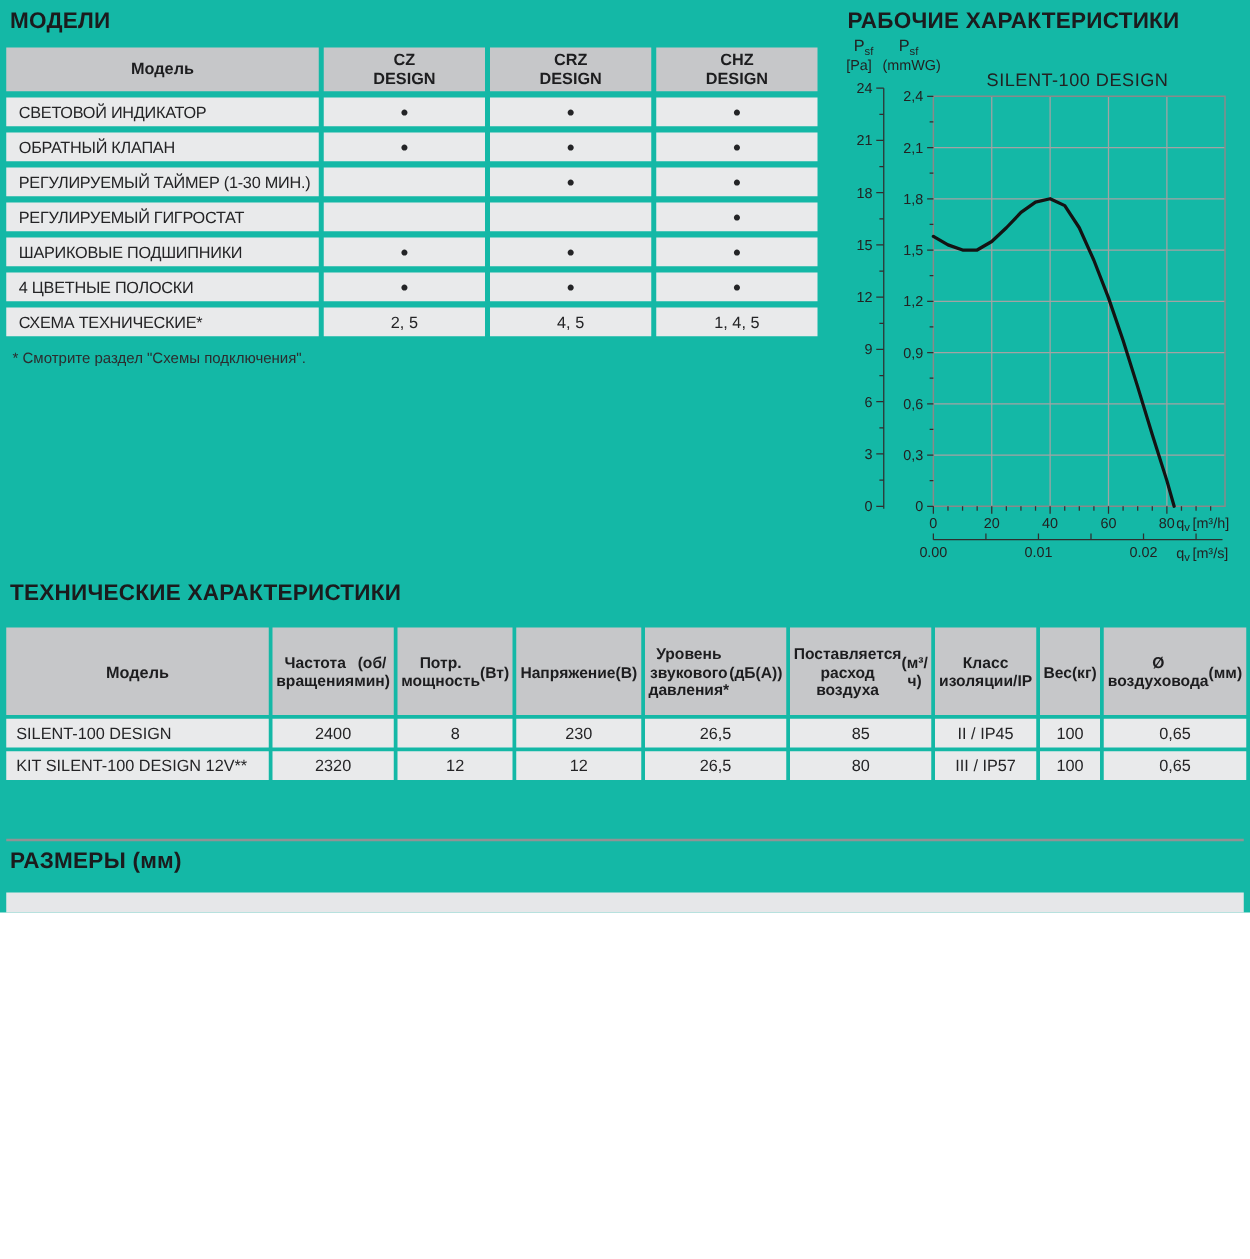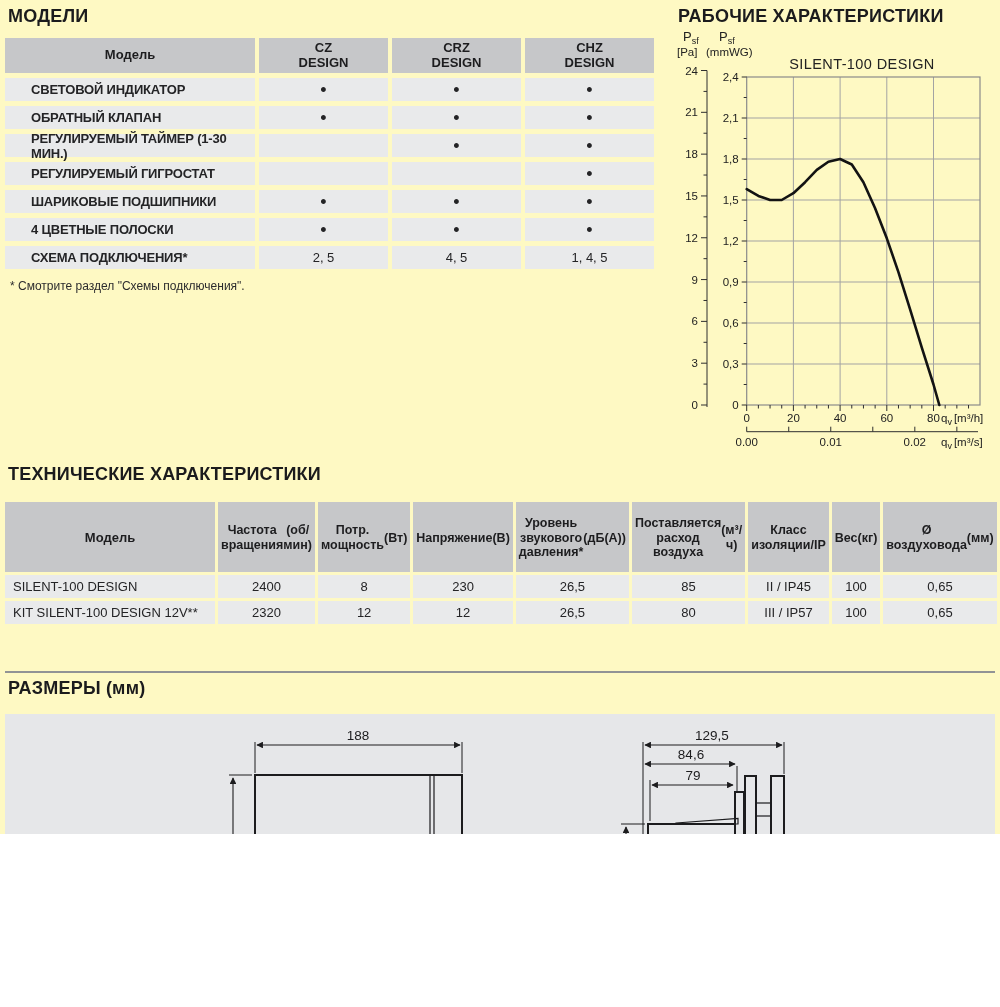--- a/index.html
+++ b/index.html
@@ -1,30 +1,30 @@
 <!DOCTYPE html>
 <html><head>
 <meta charset="utf-8">
 <style>
   *{margin:0;padding:0;box-sizing:border-box;}
   html,body{width:1000px;height:1007px;background:#fff;font-family:"Liberation Sans",sans-serif;color:#1d1d1f;}
-  .page{position:relative;width:1000px;height:834px;overflow:hidden;background:#fef9c3;}
+  .page{position:relative;width:1000px;height:730px;overflow:hidden;background:#14b8a6;}
   .h2{position:absolute;font-size:18px;font-weight:bold;letter-spacing:.2px;color:#1b1b1d;white-space:nowrap;}
   #h-models{left:8px;top:6px;}
   #h-perf{left:678px;top:6px;}
   #h-tech{left:8px;top:464px;}
   #h-dims{left:8px;top:678px;}
 
   
   #models-table{position:absolute;left:5px;top:38px;width:652px;display:grid;
     grid-template-columns:250px 129px 129px 129px;grid-template-rows:35px;grid-auto-rows:23px;gap:5px 4px;}
   .mh{background:#c6c7c9;font-weight:bold;font-size:13px;display:flex;align-items:center;justify-content:center;
     text-align:center;white-space:pre-line;line-height:1.15;color:#1d1d1f;}
   .mc{background:#e9eaeb;font-size:13px;display:flex;align-items:center;justify-content:center;color:#242426;}
-  .mc.ml{justify-content:flex-start;padding-left:26px;letter-spacing:-.2px;font-weight:bold;}
+  .mc.ml{justify-content:flex-start;padding-left:10px;letter-spacing:-.2px;}
   .mc.dot{font-size:18px;line-height:0;}
   .fn{position:absolute;font-size:12px;color:#2c2c2e;line-height:1.2;}
   #fn-models{left:10px;top:279px;}
   #fn-tech{left:8px;top:627px;}
 
   
   #tech-table{position:absolute;left:5px;top:502px;width:987px;display:grid;
     grid-template-columns:210px repeat(8,1fr);grid-template-rows:70px 23px 23px;gap:3px;}
   .th{background:#c6c7c9;font-weight:bold;font-size:12.5px;display:flex;flex-direction:row;
     justify-content:space-between;align-items:center;text-align:center;padding:8px 3px 6px;line-height:1.18;color:#1d1d1f;}
@@ -87,21 +87,21 @@
       <div class="mc"></div>
       <div class="mc dot">•</div>
       <div class="mc ml">ШАРИКОВЫЕ ПОДШИПНИКИ</div>
       <div class="mc dot">•</div>
       <div class="mc dot">•</div>
       <div class="mc dot">•</div>
       <div class="mc ml">4 ЦВЕТНЫЕ ПОЛОСКИ</div>
       <div class="mc dot">•</div>
       <div class="mc dot">•</div>
       <div class="mc dot">•</div>
-      <div class="mc ml">СХЕМА ПОДКЛЮЧЕНИЯ*</div>
+      <div class="mc ml">СХЕМА ТЕХНИЧЕСКИЕ*</div>
       <div class="mc">2, 5</div>
       <div class="mc">4, 5</div>
       <div class="mc">1, 4, 5</div>
     </div>
   <div class="fn" id="fn-models">* Смотрите раздел "Схемы подключения".</div>
 
   <svg id="perf-chart" viewBox="0 0 322 432" xmlns="http://www.w3.org/2000/svg">
     <text class="ax-sym" x="8" y="15"><tspan>P</tspan><tspan class="sub" dy="3">sf</tspan></text>
     <text class="ax-unit" x="2" y="30">[Pa]</text>
     <text class="ax-sym" x="44" y="15"><tspan>P</tspan><tspan class="sub" dy="3">sf</tspan></text>

